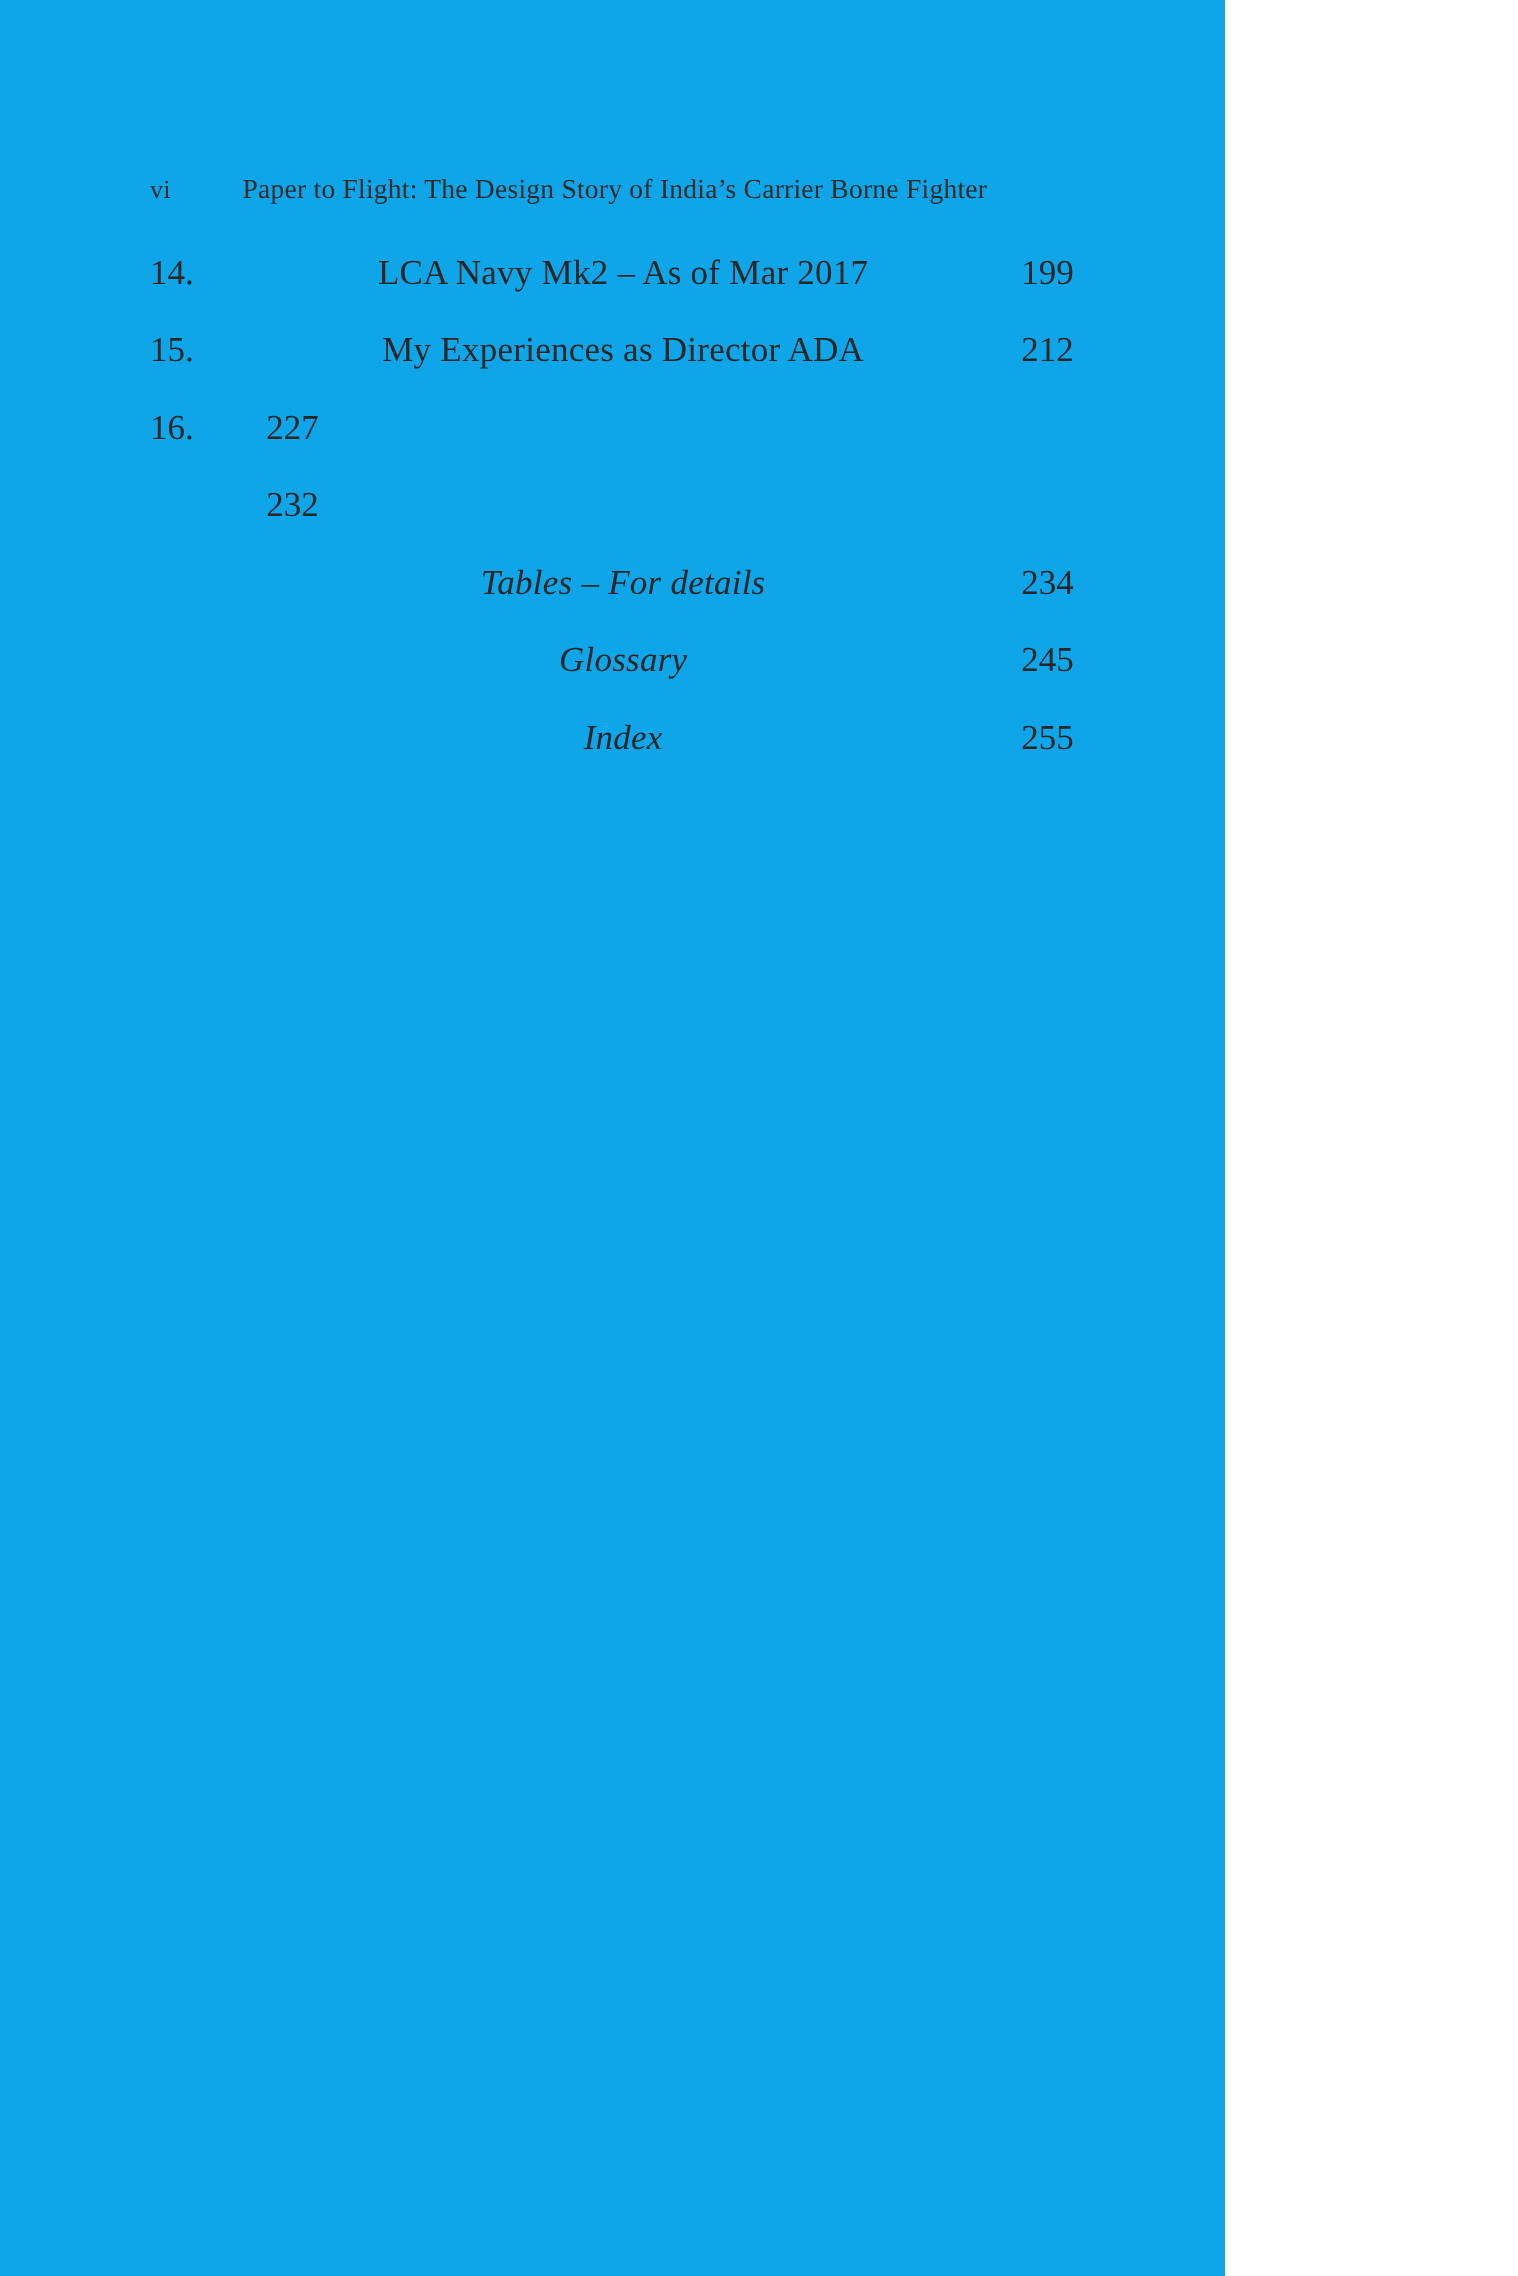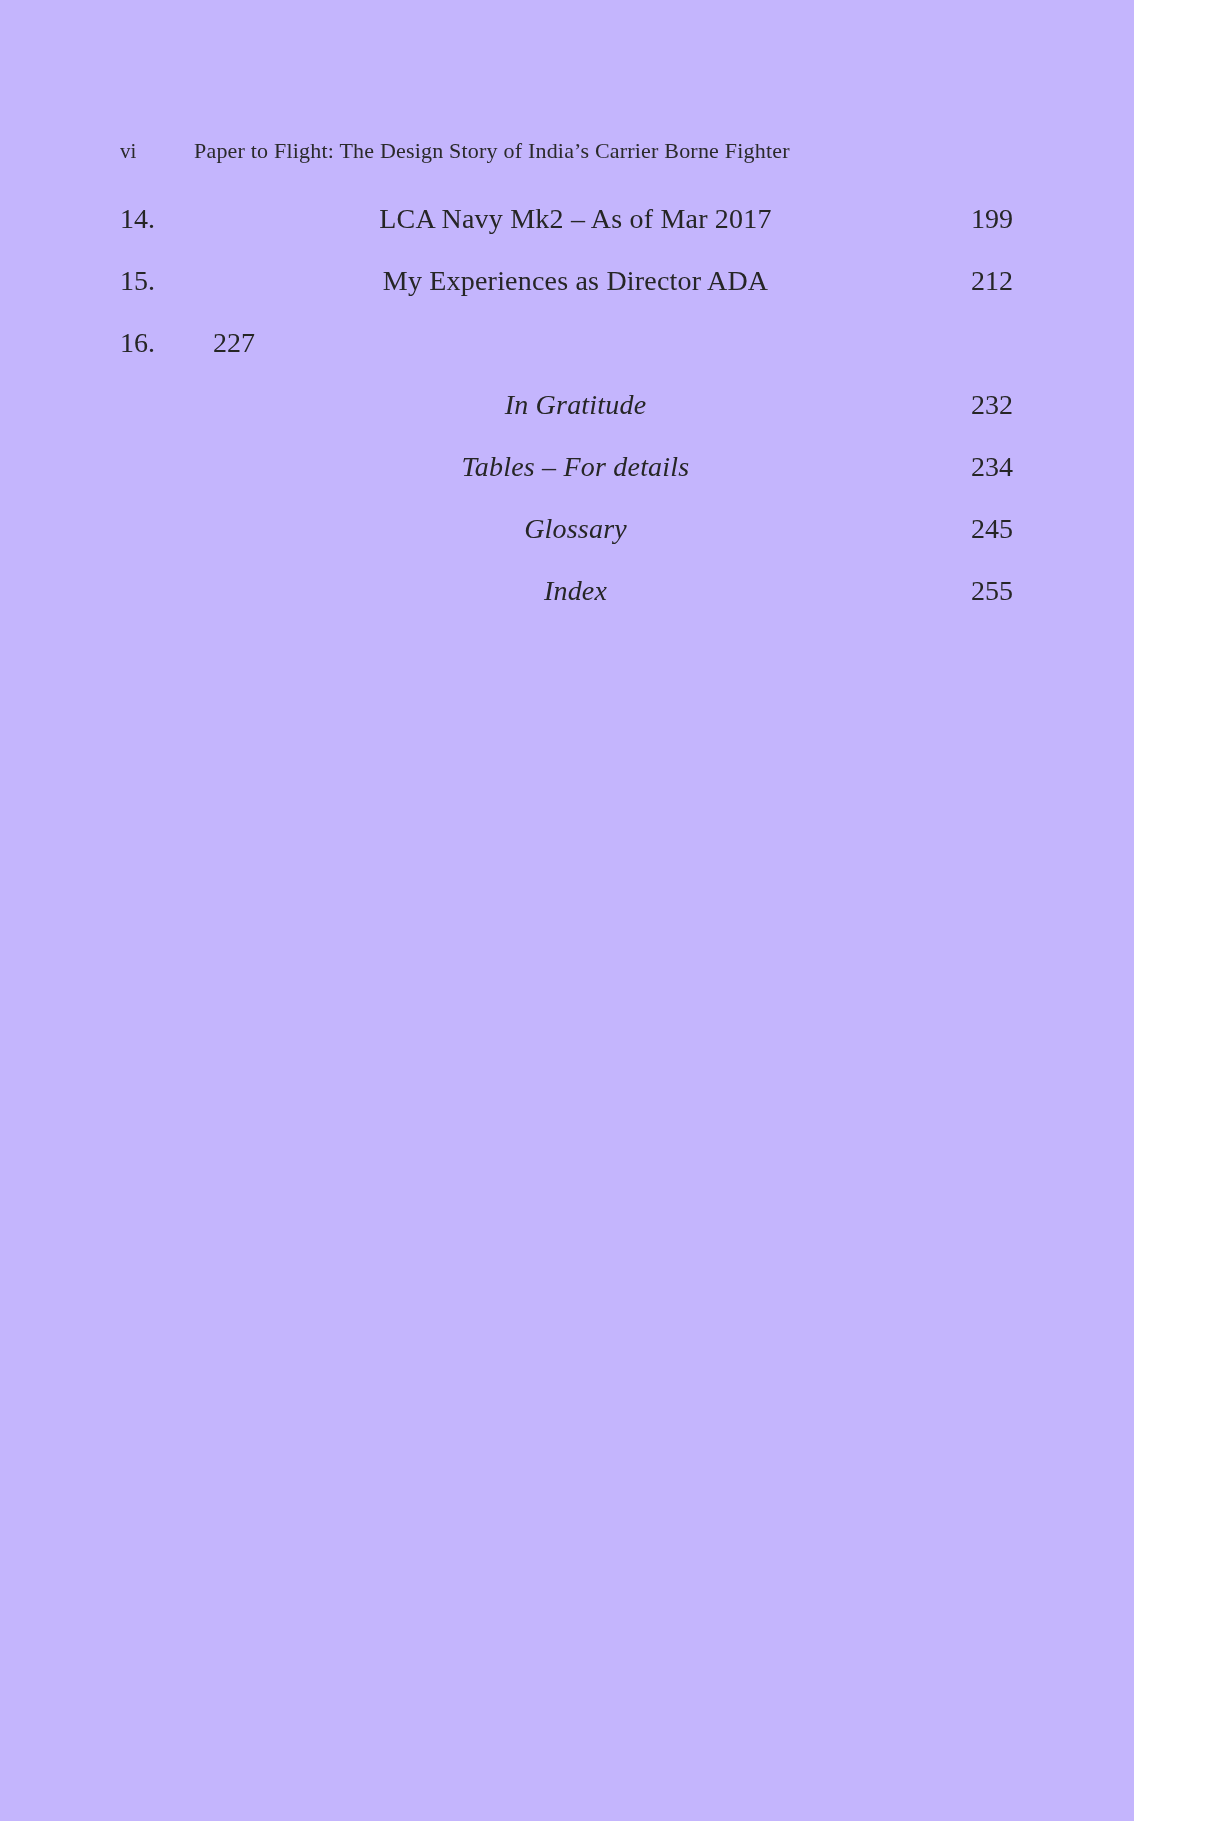--- a/index.html
+++ b/index.html
@@ -2,23 +2,23 @@
 <html><head>
 <meta charset="utf-8">
 <style>
   html, body {
     margin: 0;
     padding: 0;
     background: #ffffff;
   }
   .page {
     position: relative;
-    width: 1134px;
+    width: 980px;
     height: 1821px;
-    background: #c4b5fd;
+    background: #0ea5e9;
     box-sizing: border-box;
     padding: 138px 121px 0 120px;
     color: #232323;
     font-family: "Liberation Serif", "DejaVu Serif", serif;
     overflow: hidden;
   }
   .page-header {
     display: flex;
     align-items: baseline;
     font-size: 22px;
@@ -82,21 +82,20 @@
     <span class="num">15.</span>
     <span class="title">My Experiences as Director ADA</span>
     <span class="pageno">212</span>
   </div>
       <div class="toc-row">
     <span class="num">16.</span>
     <span class="pageno">227</span>
   </div>
       <div class="toc-row italic">
     <span class="num"></span>
-    <span class="title">In Gratitude</span>
     <span class="pageno">232</span>
   </div>
       <div class="toc-row italic">
     <span class="num"></span>
     <span class="title">Tables – For details</span>
     <span class="pageno">234</span>
   </div>
       <div class="toc-row italic">
     <span class="num"></span>
     <span class="title">Glossary</span>

